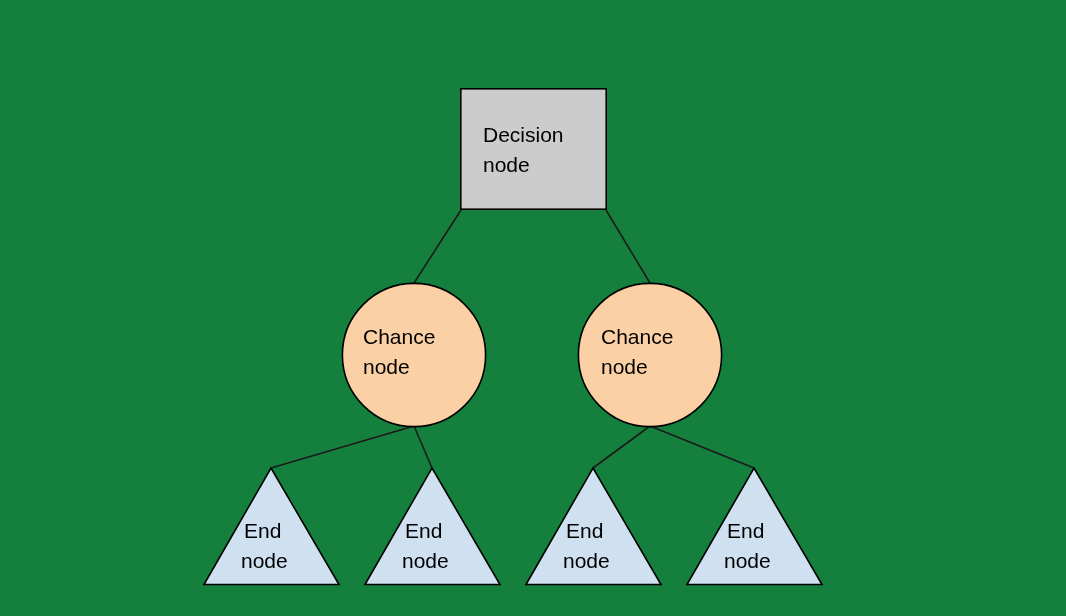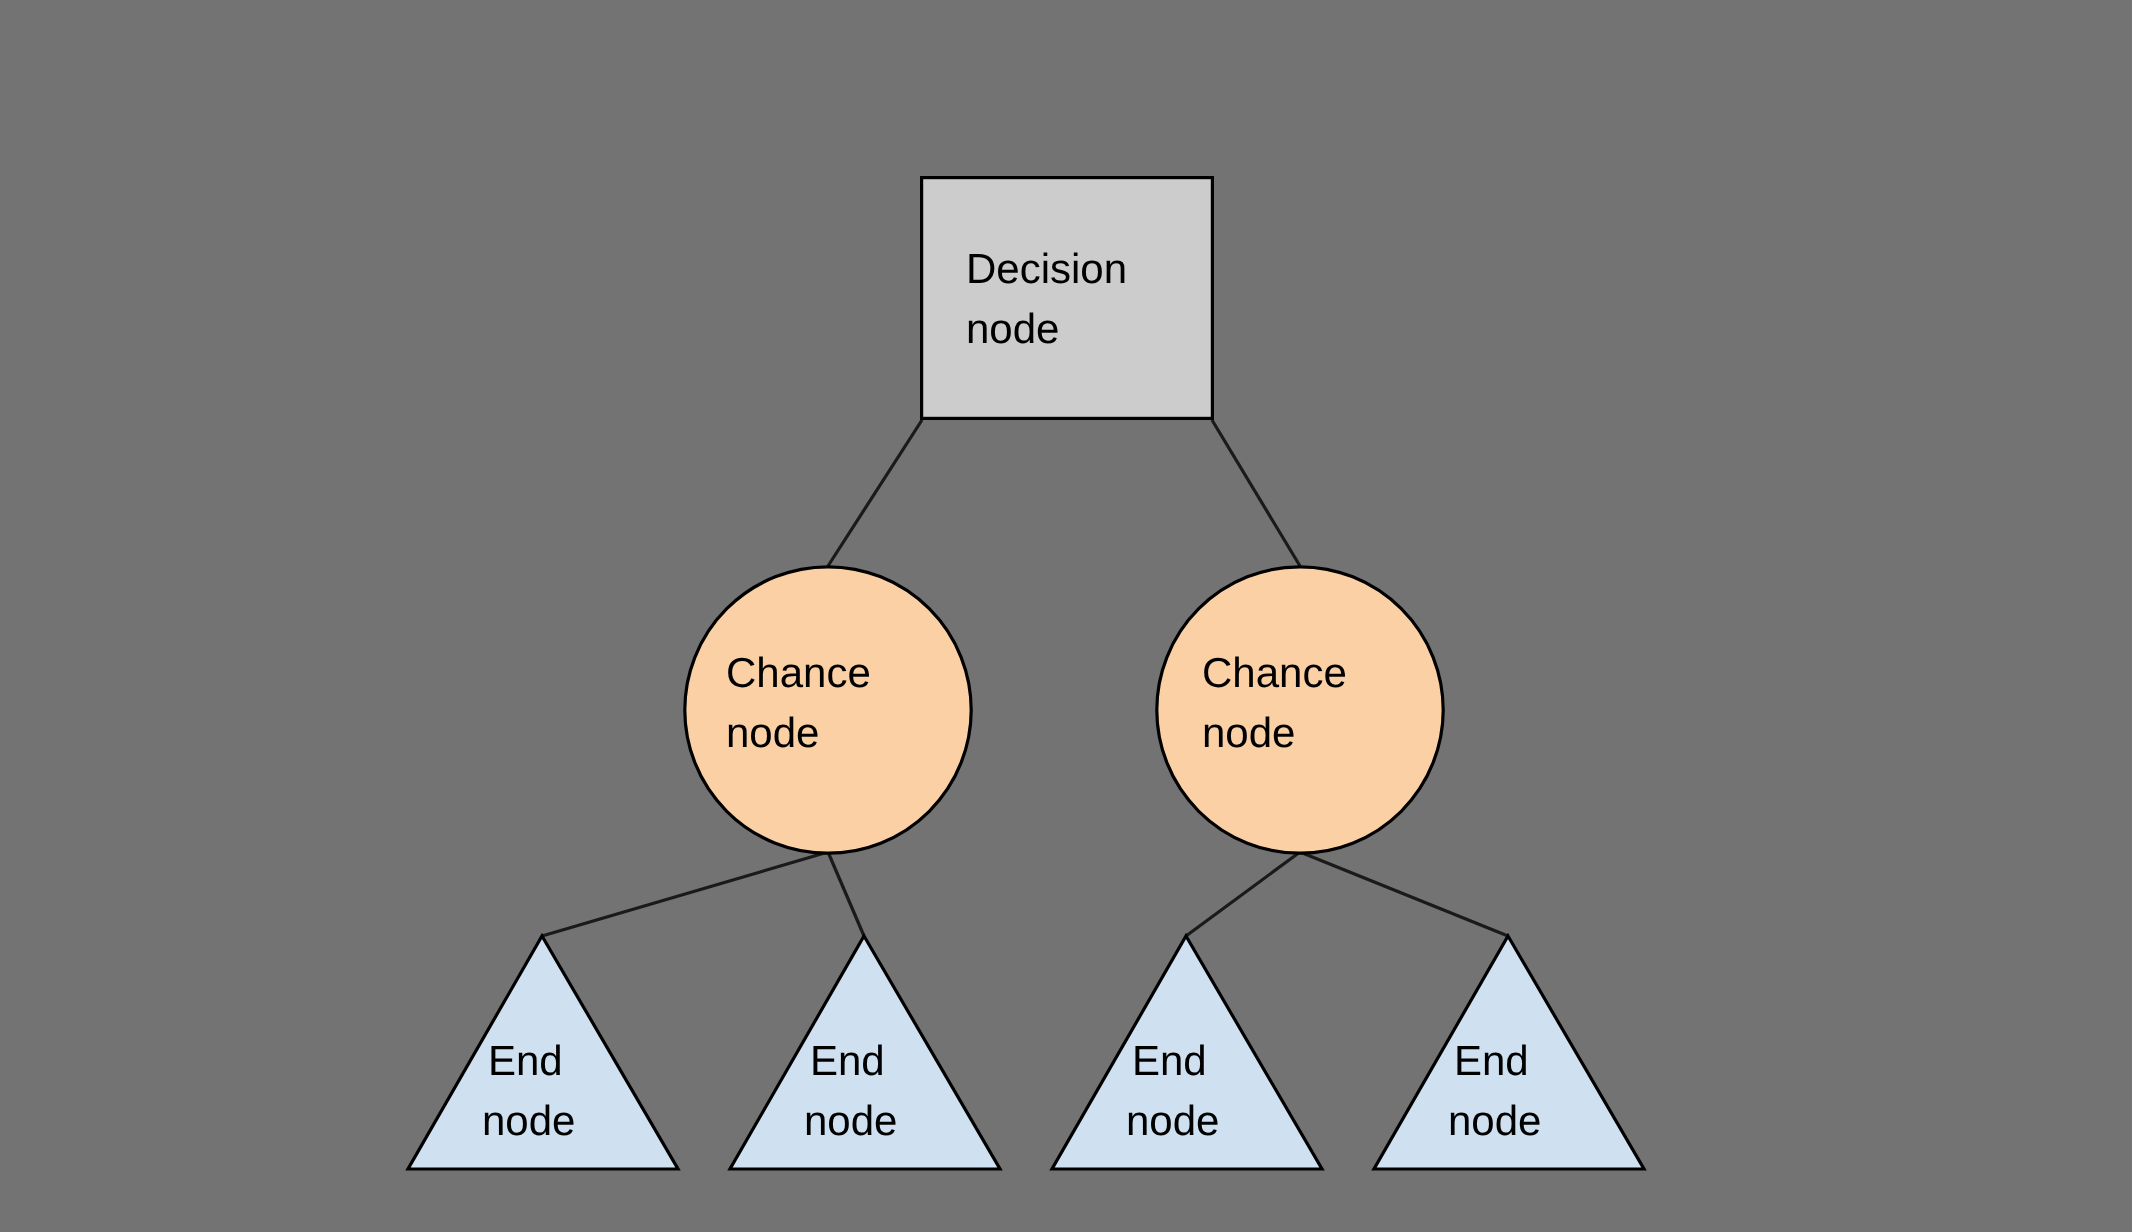--- a/index.html
+++ b/index.html
@@ -5,21 +5,21 @@
 <style>
   html, body {
     margin: 0;
     padding: 0;
     background: #ffffff;
   }
   #canvas {
     position: relative;
     width: 1066px;
     height: 616px;
-    background: #737373;
+    background: #15803d;
     overflow: hidden;
     font-family: "Liberation Sans", "DejaVu Sans", sans-serif;
     text-align: center;
   }
   #diagram-svg {
     position: absolute;
     left: 0;
     top: 0;
     width: 1066px;
     height: 616px;

